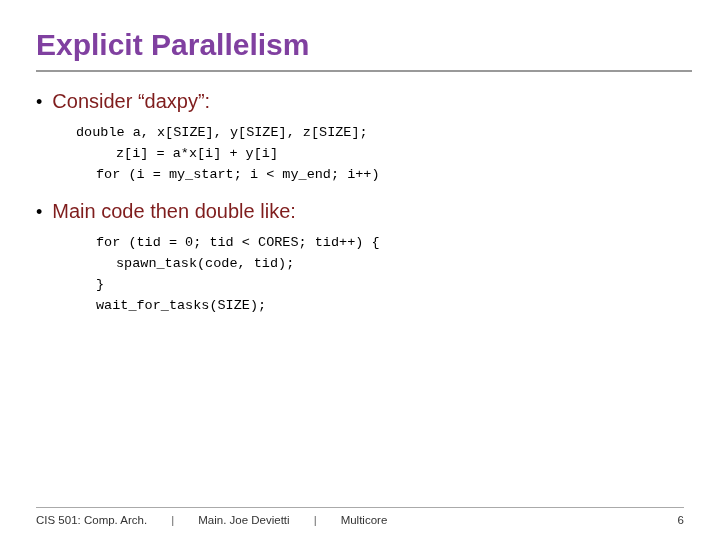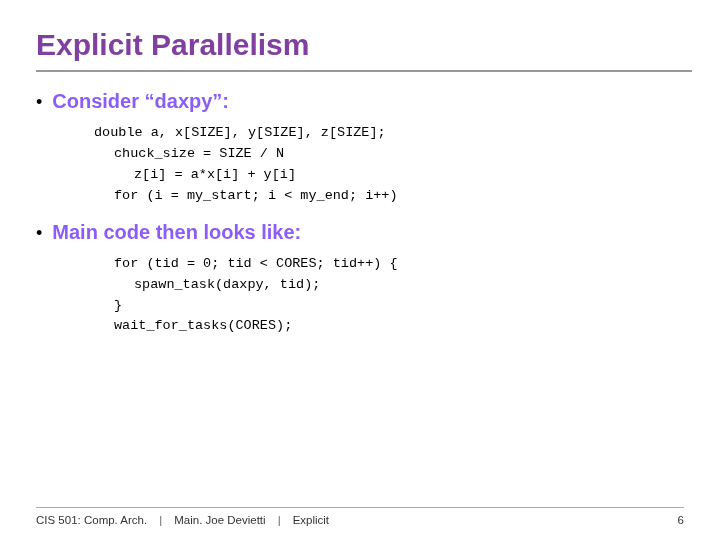--- a/index.html
+++ b/index.html
@@ -50,29 +50,29 @@
 
     .bullet-dot {
       font-size: 18px;
       margin-right: 10px;
       margin-top: 2px;
       color: #000;
     }
 
     .bullet-text {
       font-size: 20px;
-      font-weight: bold;
-      color: #8b5cf6;
+      font-weight: normal;
+      color: #7f1d1d;
     }
 
     .code-block {
       font-family: 'Courier New', Courier, monospace;
       font-size: 13.5px;
       color: #000;
-      margin-left: 58px;
+      margin-left: 40px;
       margin-top: 4px;
       line-height: 1.55;
     }
 
     .code-line {
       white-space: pre;
     }
 
     .code-indent1 {
       padding-left: 20px;
@@ -91,21 +91,21 @@
       padding-top: 6px;
       display: flex;
       justify-content: space-between;
       align-items: center;
       font-size: 11.5px;
       color: #333;
     }
 
     .footer-left {
       display: flex;
-      gap: 4px;
+      gap: 16px;
       align-items: center;
     }
 
     .footer-separator {
       margin: 0 8px;
       color: #666;
     }
 
     .footer-page {
       font-size: 11.5px;
@@ -121,43 +121,42 @@
     <h1 class="slide-title">Explicit Parallelism</h1>
   </div>
 
   <div class="bullet-section">
     <div class="bullet-item">
       <span class="bullet-dot">•</span>
       <span class="bullet-text">Consider “daxpy”:</span>
     </div>
     <div class="code-block">
       <div class="code-line">double a, x[SIZE], y[SIZE], z[SIZE];</div>
-      <div class="code-line code-indent1">chuck_size = SIZE / N</div>
       <div class="code-line code-indent2">z[i] = a*x[i] + y[i]</div>
       <div class="code-line code-indent1">for (i = my_start; i &lt; my_end; i++)</div>
     </div>
   </div>
 
   <div class="bullet-section">
     <div class="bullet-item">
       <span class="bullet-dot">•</span>
-      <span class="bullet-text">Main code then looks like:</span>
+      <span class="bullet-text">Main code then double like:</span>
     </div>
     <div class="code-block">
       <div class="code-line code-indent1">for (tid = 0; tid &lt; CORES; tid++) {</div>
-      <div class="code-line code-indent2">spawn_task(daxpy, tid);</div>
+      <div class="code-line code-indent2">spawn_task(code, tid);</div>
       <div class="code-line code-indent1">}</div>
-      <div class="code-line code-indent1">wait_for_tasks(CORES);</div>
+      <div class="code-line code-indent1">wait_for_tasks(SIZE);</div>
     </div>
   </div>
 
 </div>
 
 <div class="footer">
   <div class="footer-left">
     <span>CIS 501: Comp. Arch.</span>
     <span class="footer-separator">|</span>
     <span>Main. Joe Devietti</span>
     <span class="footer-separator">|</span>
-    <span>Explicit</span>
+    <span>Multicore</span>
   </div>
   <div class="footer-page">6</div>
 </div>
 
 </body></html>

